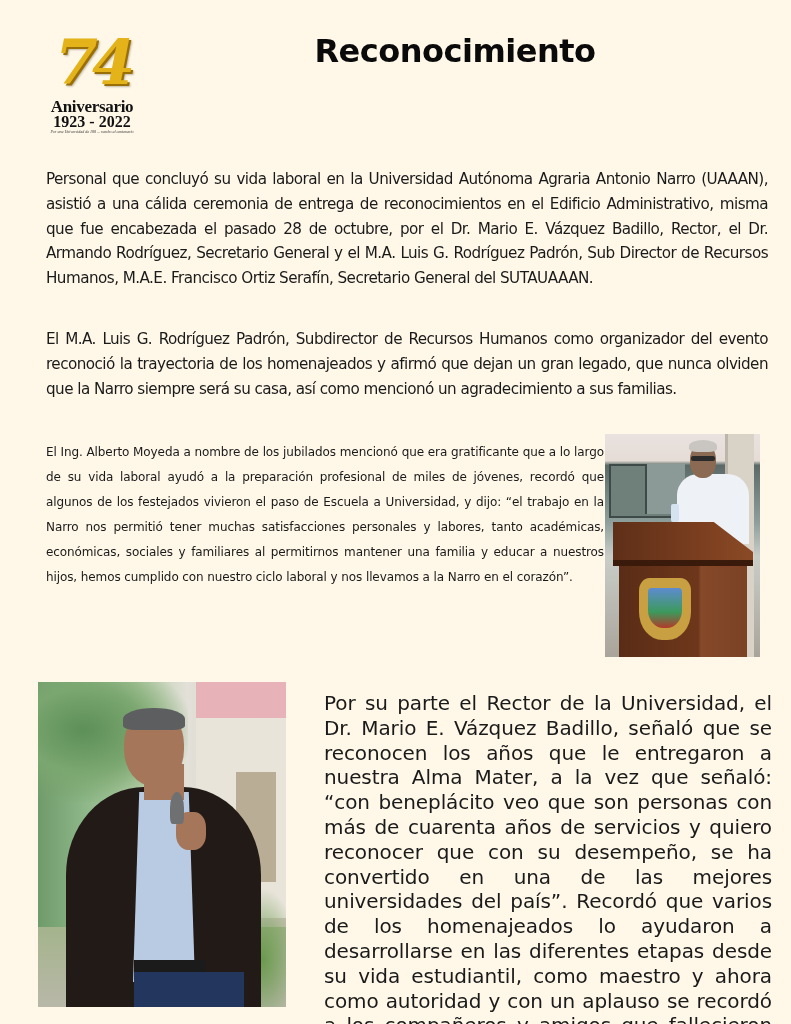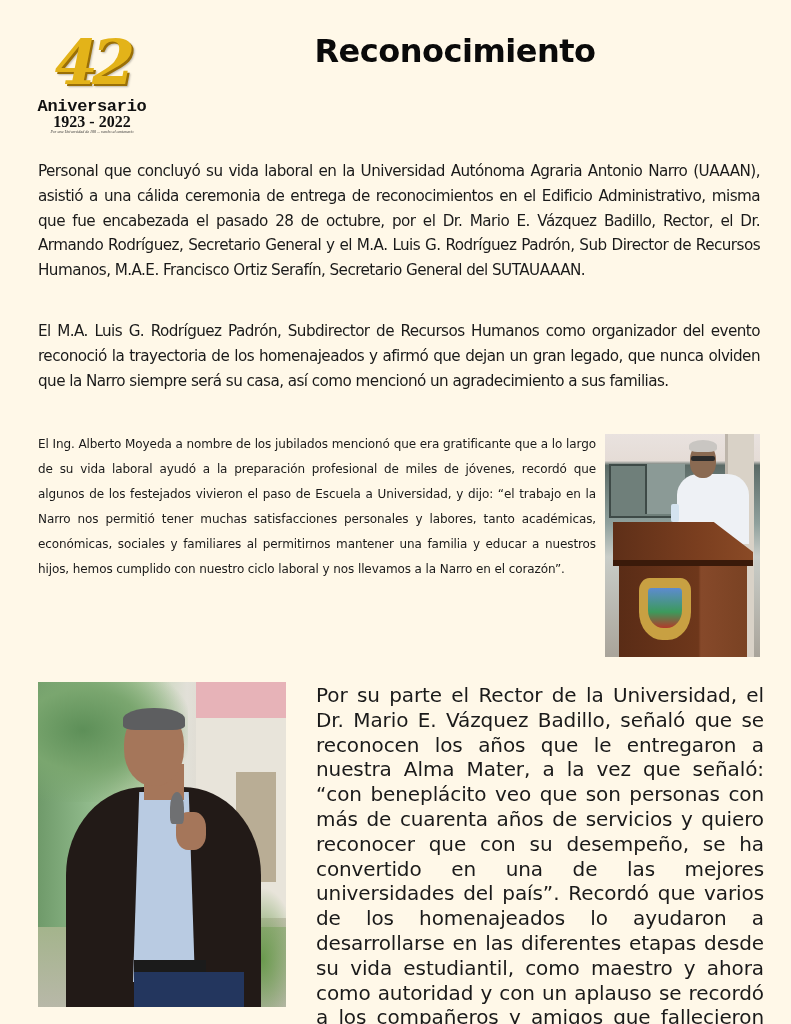--- a/index.html
+++ b/index.html
@@ -16,21 +16,21 @@
     }
     .logo .nines {
       font-family: "DejaVu Serif", serif; font-weight: bold;
       font-size: 62px; line-height: 62px; letter-spacing: -6px;
       color: #e3b319;
       text-shadow: 2px 2px 0 #9a6f06, 3px 3px 2px rgba(0,0,0,0.25);
       font-style: italic;
       margin-top: 2px;
     }
     .logo .aniv {
-      font-family: Liberation Mono, monospace; font-weight: bold;
+      font-family: Liberation Serif, serif; font-weight: bold;
       font-size: 17px; line-height: 17px; color: #111; margin-top: 4px;
       letter-spacing: -0.3px;
     }
     .logo .years {
       font-family: "Liberation Serif", serif; font-weight: bold;
       font-size: 16px; line-height: 12px; color: #111; margin-top: 1px;
     }
     .logo .motto {
       font-family: "Liberation Serif", serif; font-style: italic;
       font-size: 4px; line-height: 5px; color: #333; margin-top: 1px;
@@ -39,21 +39,21 @@
     .title {
       position: absolute; left: 200px; top: 22px; width: 510px;
       text-align: center;
       font-family: "DejaVu Sans", sans-serif; font-weight: bold;
       font-size: 32px; line-height: 58px; color: #0a0a0a;
       letter-spacing: -0.5px;
     }
     .p {
       position: absolute;
       text-align: justify;
-      margin: 0;
+      margin: 8px;
     }
     .p1, .p2 {
       left: 38px; width: 722px;
       font-family: "DejaVu Sans", sans-serif;
       font-size: 15.2px; line-height: 24.8px;
       letter-spacing: -0.55px;
       transform-origin: left top;
     }
     .p1 { top: 159px; }
     .p2 { top: 319px; }
@@ -101,21 +101,21 @@
     .rec-neck { position: absolute; left: 106px; top: 82px; width: 40px; height: 36px; background: #a5765a; }
     .rec-head { position: absolute; left: 86px; top: 28px; width: 60px; height: 76px; border-radius: 45% 45% 48% 48%; background: #a5765a; }
     .rec-hair { position: absolute; left: 85px; top: 26px; width: 62px; height: 22px; border-radius: 50% 50% 20% 20%; background: #5d5e60; }
     .rec-mic { position: absolute; left: 132px; top: 110px; width: 14px; height: 32px; background: #6f7072; border-radius: 50% 50% 20% 20%; }
     .rec-hand { position: absolute; left: 138px; top: 130px; width: 30px; height: 38px; background: #a5765a; border-radius: 40%; }
   </style>
 </head>
 <body>
 
 <div class="logo">
-  <div class="nines">42</div>
+  <div class="nines">74</div>
   <div class="aniv">Aniversario</div>
   <div class="years">1923 - 2022</div>
   <div class="motto">Por una Universidad de 100 ... rumbo al centenario</div>
 </div>
 
 <h1 class="title" style="margin:0;">
   <div>Reconocimiento</div>
 </h1>
 
 <p class="p p1">Personal que concluyó su vida laboral en la Universidad Autónoma Agraria Antonio Narro (UAAAN), asistió a una cálida ceremonia de entrega de reconocimientos en el Edificio Administrativo, misma que fue encabezada el pasado 28 de octubre, por el Dr. Mario E. Vázquez Badillo, Rector, el Dr. Armando Rodríguez, Secretario General y el M.A. Luis G. Rodríguez Padrón, Sub Director de Recursos Humanos, M.A.E. Francisco Ortiz Serafín, Secretario General del SUTAUAAAN.</p>

